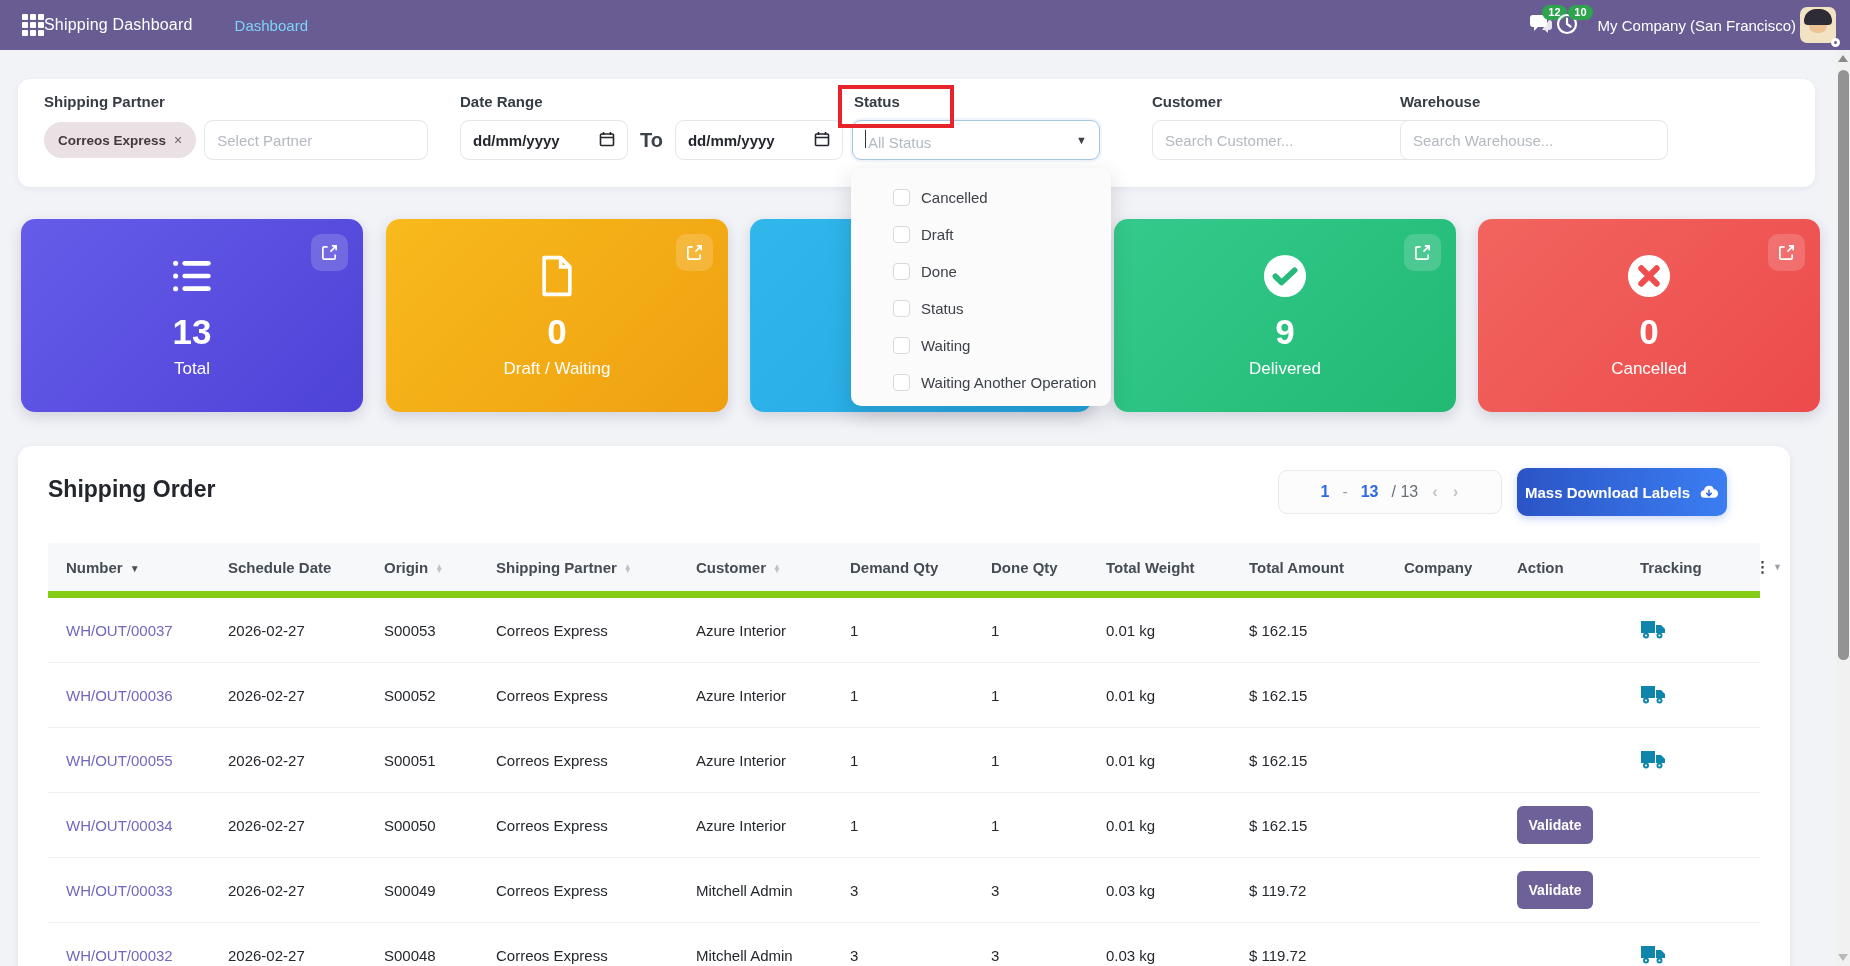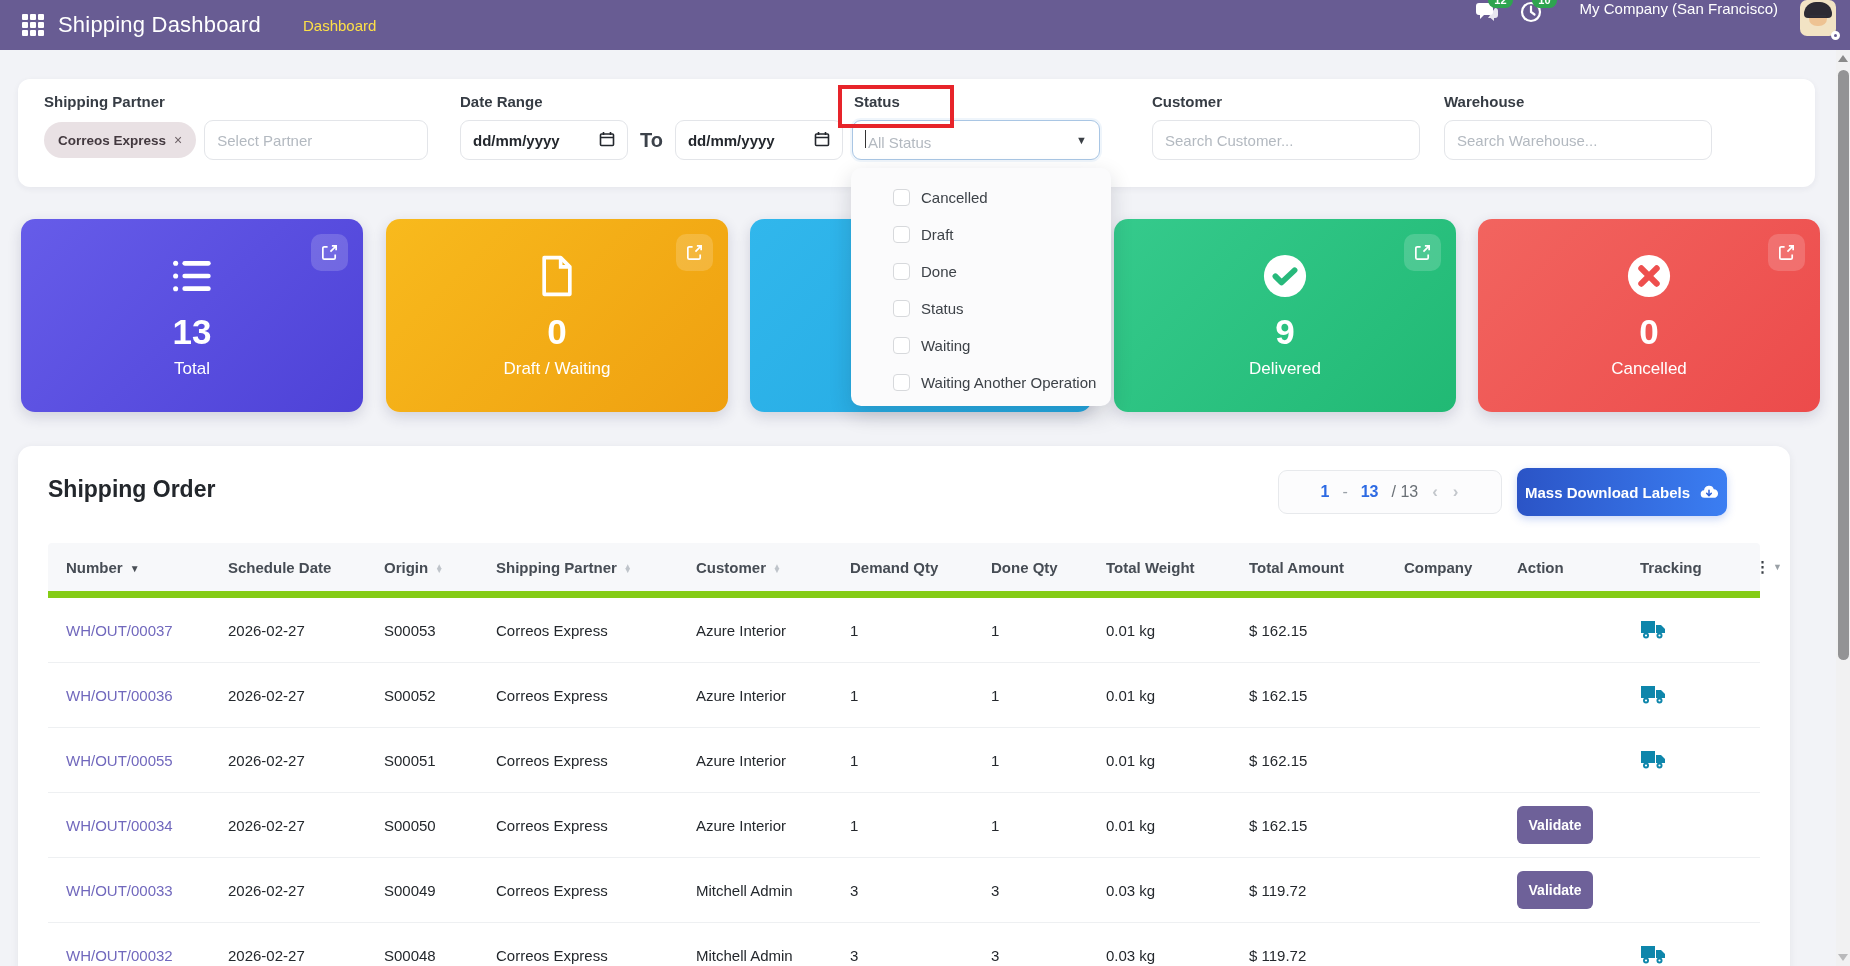--- a/index.html
+++ b/index.html
@@ -3,23 +3,23 @@
 <meta charset="utf-8">
 <style>
   * { margin:0; padding:0; box-sizing:border-box; }
   html,body { width:1850px; height:966px; overflow:hidden; }
   body { font-family:"Liberation Sans", sans-serif; background:#f2f3f7; position:relative; }
 
   
   .navbar { position:absolute; left:0; top:0; width:1850px; height:50px; background:#685C93; display:flex; align-items:center; color:#fff; z-index:40; }
   .apps-grid { width:22px; height:22px; margin-left:22px; display:grid; grid-template-columns:repeat(3,6px); grid-template-rows:repeat(3,6px); gap:2px; cursor:pointer; }
   .apps-grid span { background:#fff; border-radius:1px; }
-  .nav-title { font-size:22px; margin-left:14px; letter-spacing:.2px; }
-  .nav-menu { font-size:15px; margin-left:42px; color:#fde047; cursor:pointer; }
-  .nav-right { position:absolute; right:14px; top:0; height:50px; display:flex; gap:18px; }
+  .nav-title { font-size:16px; letter-spacing:.2px; }
+  .nav-menu { font-size:15px; margin-left:42px; color:#7dd3fc; cursor:pointer; }
+  .nav-right { position:absolute; right:14px; top:0; height:50px; display:flex; align-items:center; }
   .nav-icon { position:relative; width:26px; height:26px; cursor:pointer; }
   .nav-icon svg { width:24px; height:24px; }
   .badge { position:absolute; top:-7px; right:-12px; background:#2ea44f; color:#fff; font-size:11px; font-weight:bold; border-radius:9px; padding:2px 6px; line-height:1; }
   .company { font-size:15px; margin-left:17px; cursor:pointer; }
   .avatar { position:relative; width:36px; height:36px; border-radius:7px; overflow:visible; margin-left:4px; cursor:pointer; }
   .avatar .img { width:36px; height:36px; border-radius:7px; background:#f2e3c4; overflow:hidden; position:relative; }
   .avatar .hair { position:absolute; left:4px; top:2px; width:28px; height:16px; background:#2d2b33; border-radius:12px 12px 4px 4px; }
   .avatar .face { position:absolute; left:9px; top:10px; width:18px; height:16px; background:#eec393; border-radius:50% 50% 45% 45%; }
   .avatar .glasses { position:absolute; left:10px; top:15px; width:16px; height:5px; border-top:2px solid #2f2f38; }
   .avatar .status { position:absolute; right:-4px; bottom:-4px; width:9px; height:9px; border:3px solid #fff; border-radius:50%; background:transparent; }
@@ -186,21 +186,21 @@
     </div>
   </div>
 
   <div class="fgroup" style="left:1134px;">
     <div class="flabel">Customer</div>
     <div class="finput search-input">
       <span>Search Customer...</span>
     </div>
   </div>
 
-  <div class="fgroup" style="left:1426px;">
+  <div class="fgroup" style="left:1382px;">
     <div class="flabel">Warehouse</div>
     <div class="finput search-input">
       <span>Search Warehouse...</span>
     </div>
   </div>
 </div>
 
 <div class="annot-box"></div>
 
 <div class="stat-card card-total">

